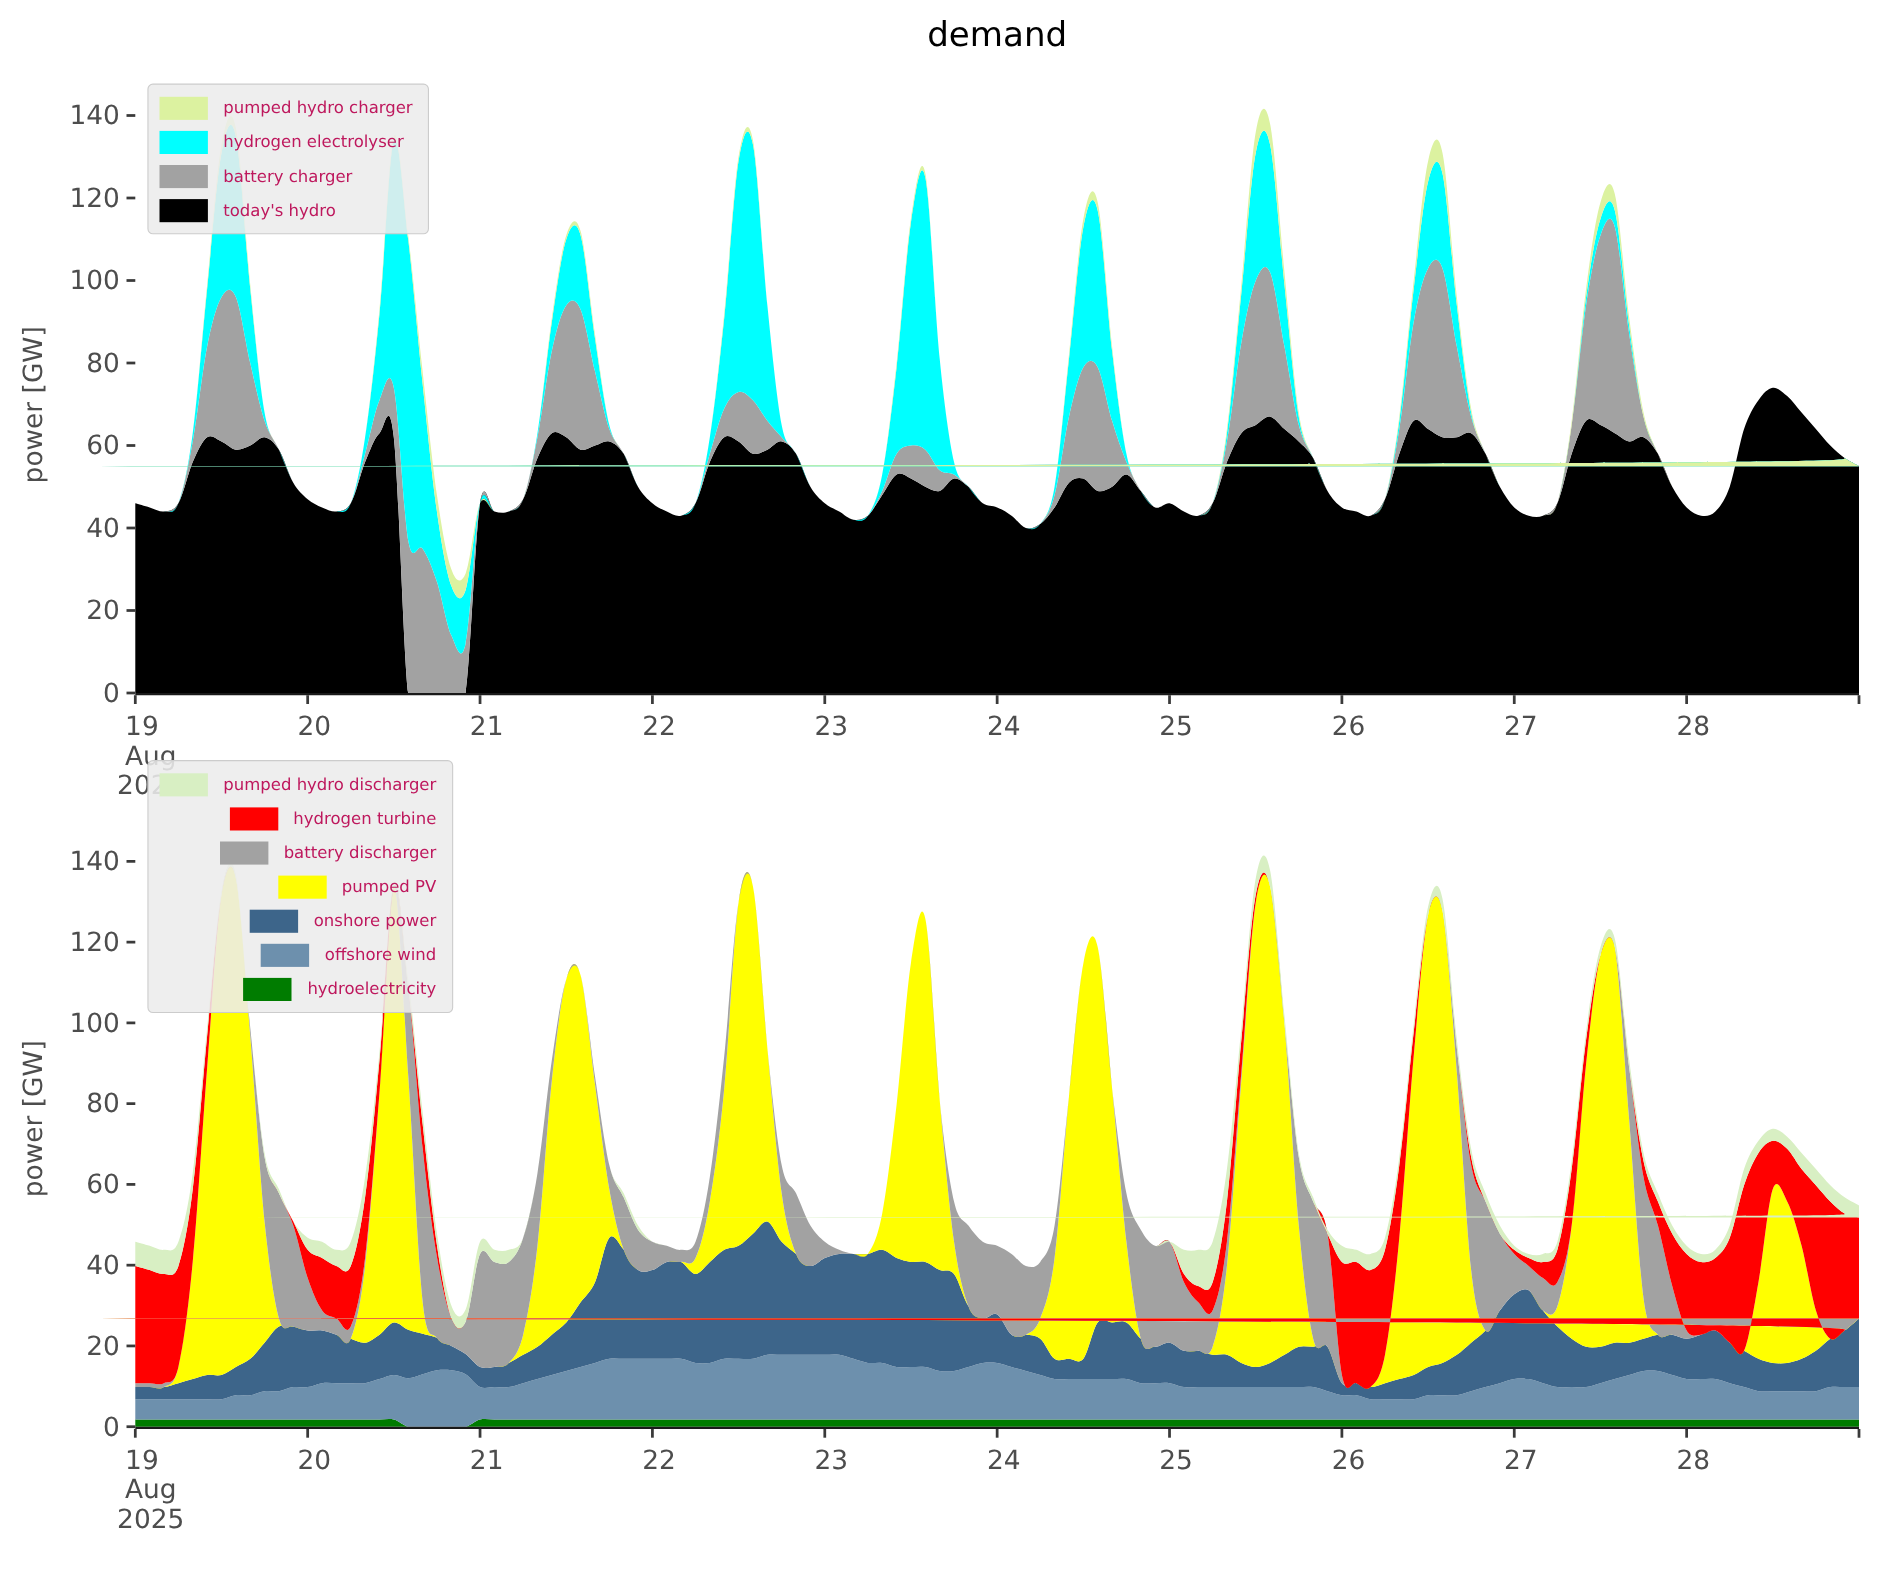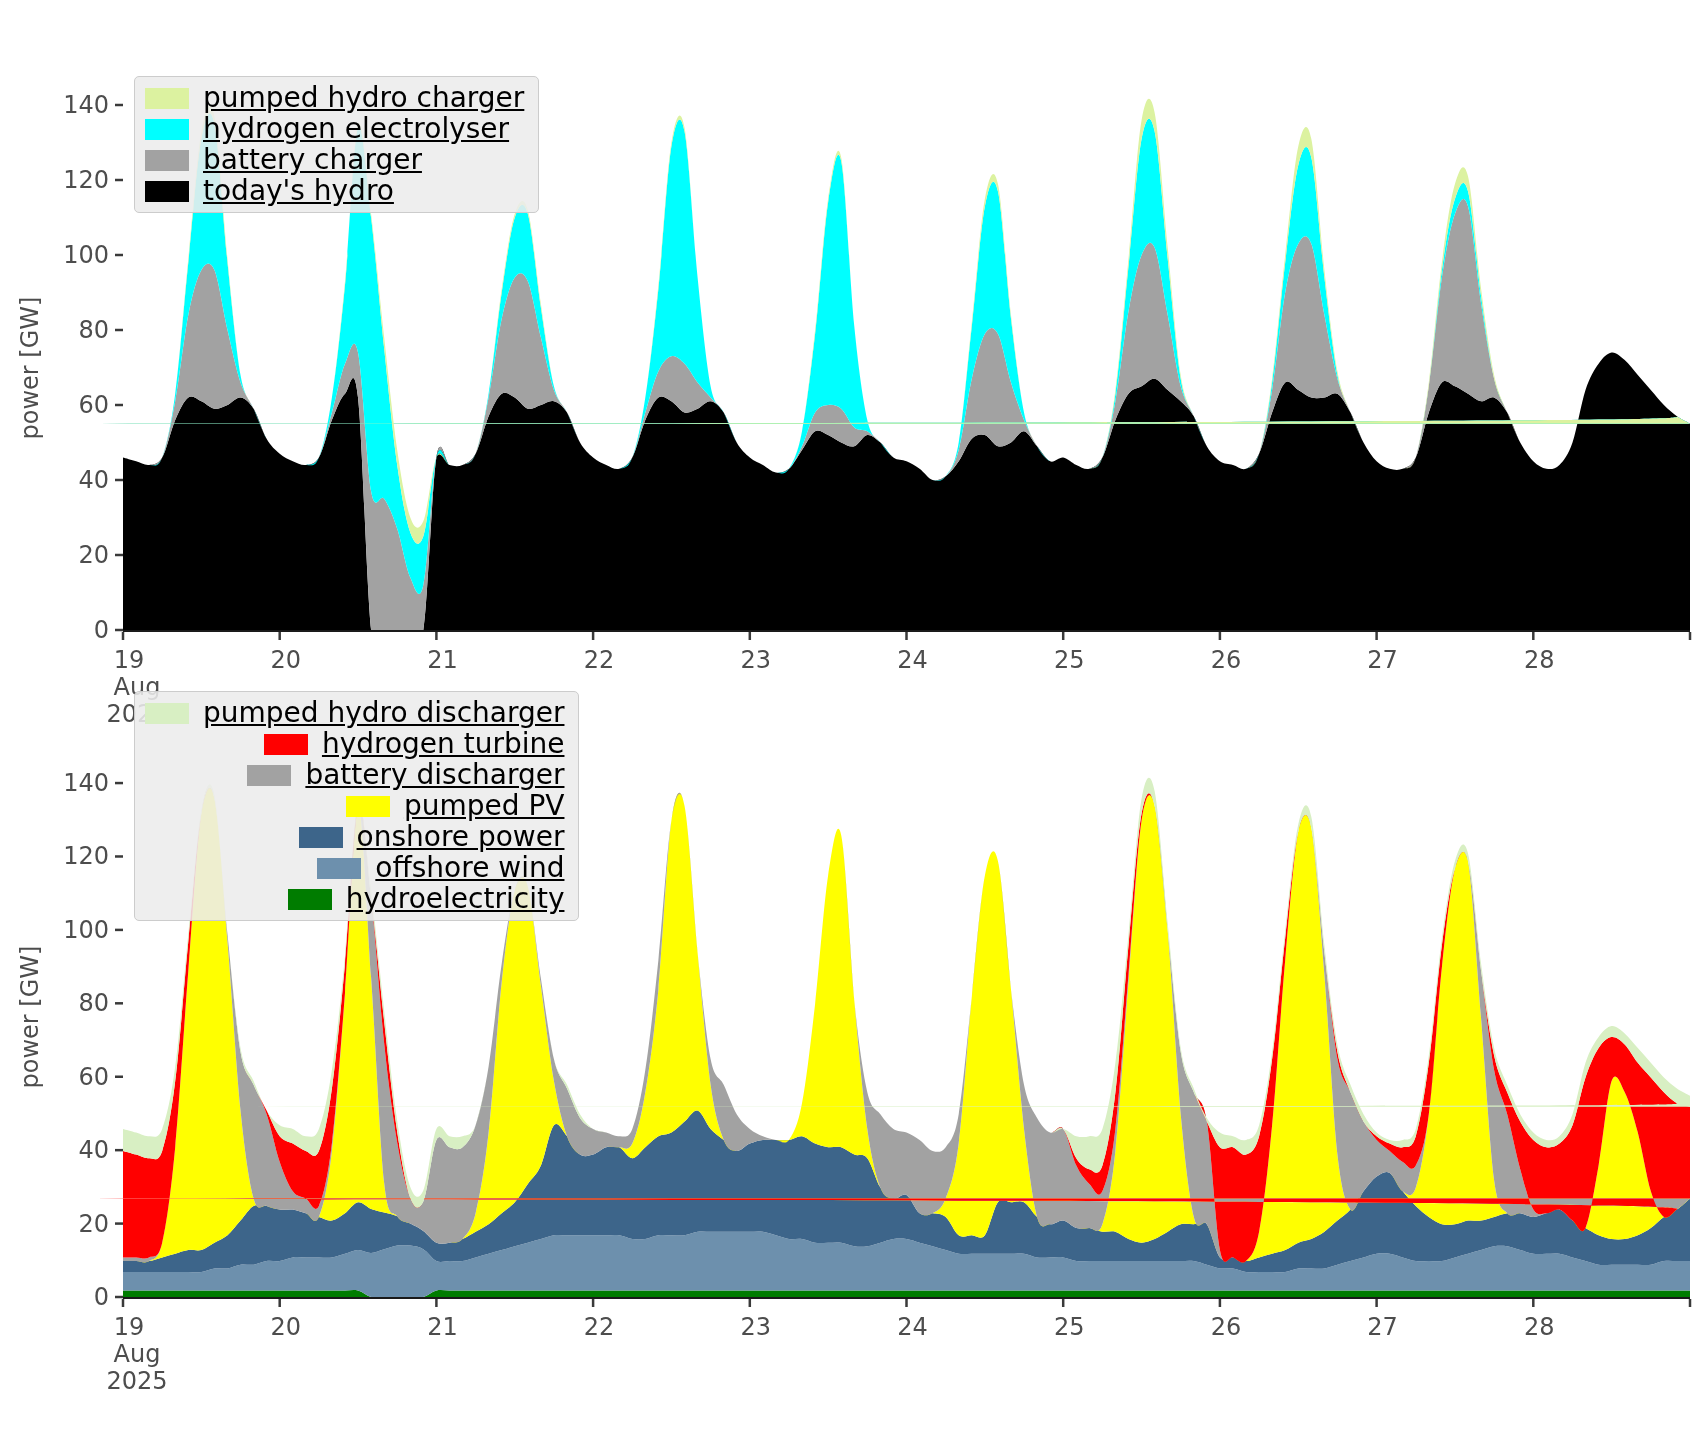--- a/index.html
+++ b/index.html
@@ -6,21 +6,21 @@
   #stage{position:relative;width:1706px;height:1431px;background:#ffffff;overflow:hidden;
          font-family:"DejaVu Sans","Liberation Sans",sans-serif;}
   #plot-svg{position:absolute;left:0;top:0;}
   .chart-title{position:absolute;left:123px;width:1567px;text-align:center;
                font-size:31px;color:#000;letter-spacing:0px;}
   .y-label{position:absolute;font-size:24px;color:#4d4d4d;transform:translate(-50%,-50%) rotate(-90deg);white-space:nowrap;}
   .legend{position:absolute;background:rgba(236,236,236,0.88);border:1px solid #cccccc;
           border-radius:5px;padding:9px 14px 9px 10px;display:flex;flex-direction:column;row-gap:7px;}
   .legend-row{display:flex;align-items:center;}
   .legend-swatch{width:44px;height:21px;margin-right:14px;flex:0 0 auto;}
-  .legend-text{font-size:28px;color:#000000;white-space:nowrap;line-height:24px;text-decoration:underline;}
+  .legend-text{font-size:15px;color:#be185d;white-space:nowrap;line-height:24px;}
 </style>
 </head>
 <body>
 
 <div id="stage">
   <svg id="plot-svg" width="1706" height="1431">
     <g id="chart-g-0">
         <path d="M123.0,457.5C125.2,458.1 131.7,460.0 136.1,461.3C140.4,462.5 144.8,465.6 149.1,465.0C153.5,464.4 157.8,465.0 162.2,457.5C166.5,450.0 170.9,430.0 175.2,420.0C179.6,410.0 183.9,400.6 188.3,397.5C192.6,394.4 197.0,399.4 201.4,401.3C205.7,403.1 210.1,408.1 214.4,408.8C218.8,409.4 223.1,406.9 227.5,405.0C231.8,403.1 236.2,396.9 240.5,397.5C244.9,398.1 249.2,401.9 253.6,408.8C257.9,415.6 262.3,431.3 266.6,438.8C271.0,446.3 275.3,450.0 279.7,453.8C284.1,457.5 288.4,459.4 292.8,461.3C297.1,463.1 301.5,465.6 305.8,465.0C310.2,464.4 314.5,465.0 318.9,457.5C323.2,450.0 327.6,430.6 331.9,420.0C336.3,409.4 340.6,397.5 345.0,393.8C349.3,390.0 353.7,358.1 358.0,397.5C362.4,436.9 366.8,591.3 371.1,630.0C375.5,630.0 379.8,630.0 384.2,630.0C388.5,630.0 392.9,630.0 397.2,630.0C401.6,630.0 405.9,630.0 410.3,630.0C414.6,630.0 419.0,630.0 423.3,630.0C427.7,601.3 432.0,485.0 436.4,457.5C440.8,430.0 445.1,463.8 449.5,465.0C453.8,466.3 458.2,466.9 462.5,465.0C466.9,463.1 471.2,461.9 475.6,453.8C479.9,445.6 484.3,426.3 488.6,416.3C493.0,406.3 497.3,396.9 501.7,393.8C506.0,390.6 510.4,395.0 514.8,397.5C519.1,400.0 523.5,407.5 527.8,408.8C532.2,410.0 536.5,406.3 540.9,405.0C545.2,403.8 549.6,400.0 553.9,401.3C558.3,402.5 562.6,405.6 567.0,412.5C571.3,419.4 575.7,435.0 580.0,442.5C584.4,450.0 588.7,453.8 593.1,457.5C597.5,461.3 601.8,463.1 606.2,465.0C610.5,466.9 614.9,470.0 619.2,468.8C623.6,467.5 627.9,465.6 632.3,457.5C636.6,449.4 641.0,430.0 645.3,420.0C649.7,410.0 654.0,400.6 658.4,397.5C662.7,394.4 667.1,398.8 671.4,401.3C675.8,403.8 680.2,411.3 684.5,412.5C688.9,413.8 693.2,410.6 697.6,408.8C701.9,406.9 706.3,400.6 710.6,401.3C715.0,401.9 719.3,405.6 723.7,412.5C728.0,419.4 732.4,435.0 736.7,442.5C741.1,450.0 745.4,453.8 749.8,457.5C754.2,461.3 758.5,462.5 762.9,465.0C767.2,467.5 771.6,471.9 775.9,472.5C780.3,473.1 784.6,472.5 789.0,468.8C793.3,465.0 797.7,456.3 802.0,450.0C806.4,443.8 810.7,433.8 815.1,431.3C819.4,428.8 823.8,433.1 828.1,435.0C832.5,436.9 836.9,440.6 841.2,442.5C845.6,444.4 849.9,447.5 854.3,446.3C858.6,445.0 863.0,435.6 867.3,435.0C871.7,434.4 876.0,438.8 880.4,442.5C884.7,446.3 889.1,454.4 893.4,457.5C897.8,460.6 902.1,459.4 906.5,461.3C910.9,463.1 915.2,465.6 919.6,468.8C923.9,471.9 928.3,478.8 932.6,480.0C937.0,481.3 941.3,479.4 945.7,476.3C950.0,473.1 954.4,467.5 958.7,461.3C963.1,455.0 967.4,443.1 971.8,438.8C976.1,434.4 980.5,433.8 984.9,435.0C989.2,436.3 993.6,445.0 997.9,446.3C1002.3,447.5 1006.6,445.0 1011.0,442.5C1015.3,440.0 1019.7,430.6 1024.0,431.3C1028.4,431.9 1032.7,441.3 1037.1,446.3C1041.4,451.3 1045.8,459.4 1050.1,461.3C1054.5,463.1 1058.8,456.9 1063.2,457.5C1067.6,458.1 1071.9,463.1 1076.3,465.0C1080.6,466.9 1085.0,470.0 1089.3,468.8C1093.7,467.5 1098.0,465.6 1102.4,457.5C1106.7,449.4 1111.1,430.6 1115.4,420.0C1119.8,409.4 1124.1,399.4 1128.5,393.8C1132.8,388.1 1137.2,388.8 1141.6,386.3C1145.9,383.8 1150.3,378.1 1154.6,378.8C1159.0,379.4 1163.3,386.3 1167.7,390.0C1172.0,393.8 1176.4,396.9 1180.7,401.3C1185.1,405.6 1189.4,408.8 1193.8,416.3C1198.1,423.8 1202.5,438.8 1206.8,446.3C1211.2,453.8 1215.5,458.1 1219.9,461.3C1224.3,464.4 1228.6,463.8 1233.0,465.0C1237.3,466.3 1241.7,470.6 1246.0,468.8C1250.4,466.9 1254.7,463.1 1259.1,453.8C1263.4,444.4 1267.8,424.4 1272.1,412.5C1276.5,400.6 1280.8,386.3 1285.2,382.5C1289.5,378.8 1293.9,387.5 1298.3,390.0C1302.6,392.5 1307.0,396.3 1311.3,397.5C1315.7,398.8 1320.0,398.1 1324.4,397.5C1328.7,396.9 1333.1,391.3 1337.4,393.8C1341.8,396.3 1346.1,404.4 1350.5,412.5C1354.8,420.6 1359.2,434.4 1363.5,442.5C1367.9,450.6 1372.2,456.9 1376.6,461.3C1381.0,465.6 1385.3,467.5 1389.7,468.8C1394.0,470.0 1398.4,470.6 1402.7,468.8C1407.1,466.9 1411.4,466.9 1415.8,457.5C1420.1,448.1 1424.5,425.0 1428.8,412.5C1433.2,400.0 1437.5,386.9 1441.9,382.5C1446.2,378.1 1450.6,384.4 1455.0,386.3C1459.3,388.1 1463.7,391.3 1468.0,393.8C1472.4,396.3 1476.7,400.6 1481.1,401.3C1485.4,401.9 1489.8,395.6 1494.1,397.5C1498.5,399.4 1502.8,405.0 1507.2,412.5C1511.5,420.0 1515.9,434.4 1520.2,442.5C1524.6,450.6 1528.9,456.9 1533.3,461.3C1537.7,465.6 1542.0,468.1 1546.4,468.8C1550.7,469.4 1555.1,469.4 1559.4,465.0C1563.8,460.6 1568.1,455.0 1572.5,442.5C1576.8,430.0 1581.2,403.1 1585.5,390.0C1589.9,376.9 1594.2,370.0 1598.6,363.8C1602.9,357.5 1607.3,353.1 1611.6,352.5C1616.0,351.9 1620.4,356.3 1624.7,360.0C1629.1,363.8 1633.4,370.0 1637.8,375.0C1642.1,380.0 1646.5,385.0 1650.8,390.0C1655.2,395.0 1659.5,400.6 1663.9,405.0C1668.2,409.4 1672.6,413.1 1676.9,416.3C1681.3,419.4 1687.8,422.5 1690.0,423.8L1690.0,630.01690.0,630.0C1687.8,630.0 1681.3,630.0 1676.9,630.0C1672.6,630.0 1668.2,630.0 1663.9,630.0C1659.5,630.0 1655.2,630.0 1650.8,630.0C1646.5,630.0 1642.1,630.0 1637.8,630.0C1633.4,630.0 1629.1,630.0 1624.7,630.0C1620.4,630.0 1616.0,630.0 1611.6,630.0C1607.3,630.0 1602.9,630.0 1598.6,630.0C1594.2,630.0 1589.9,630.0 1585.5,630.0C1581.2,630.0 1576.8,630.0 1572.5,630.0C1568.1,630.0 1563.8,630.0 1559.4,630.0C1555.1,630.0 1550.7,630.0 1546.4,630.0C1542.0,630.0 1537.7,630.0 1533.3,630.0C1528.9,630.0 1524.6,630.0 1520.2,630.0C1515.9,630.0 1511.5,630.0 1507.2,630.0C1502.8,630.0 1498.5,630.0 1494.1,630.0C1489.8,630.0 1485.4,630.0 1481.1,630.0C1476.7,630.0 1472.4,630.0 1468.0,630.0C1463.7,630.0 1459.3,630.0 1455.0,630.0C1450.6,630.0 1446.2,630.0 1441.9,630.0C1437.5,630.0 1433.2,630.0 1428.8,630.0C1424.5,630.0 1420.1,630.0 1415.8,630.0C1411.4,630.0 1407.1,630.0 1402.7,630.0C1398.4,630.0 1394.0,630.0 1389.7,630.0C1385.3,630.0 1381.0,630.0 1376.6,630.0C1372.2,630.0 1367.9,630.0 1363.5,630.0C1359.2,630.0 1354.8,630.0 1350.5,630.0C1346.1,630.0 1341.8,630.0 1337.4,630.0C1333.1,630.0 1328.7,630.0 1324.4,630.0C1320.0,630.0 1315.7,630.0 1311.3,630.0C1307.0,630.0 1302.6,630.0 1298.3,630.0C1293.9,630.0 1289.5,630.0 1285.2,630.0C1280.8,630.0 1276.5,630.0 1272.1,630.0C1267.8,630.0 1263.4,630.0 1259.1,630.0C1254.7,630.0 1250.4,630.0 1246.0,630.0C1241.7,630.0 1237.3,630.0 1233.0,630.0C1228.6,630.0 1224.3,630.0 1219.9,630.0C1215.5,630.0 1211.2,630.0 1206.8,630.0C1202.5,630.0 1198.1,630.0 1193.8,630.0C1189.4,630.0 1185.1,630.0 1180.7,630.0C1176.4,630.0 1172.0,630.0 1167.7,630.0C1163.3,630.0 1159.0,630.0 1154.6,630.0C1150.3,630.0 1145.9,630.0 1141.6,630.0C1137.2,630.0 1132.8,630.0 1128.5,630.0C1124.1,630.0 1119.8,630.0 1115.4,630.0C1111.1,630.0 1106.7,630.0 1102.4,630.0C1098.0,630.0 1093.7,630.0 1089.3,630.0C1085.0,630.0 1080.6,630.0 1076.3,630.0C1071.9,630.0 1067.6,630.0 1063.2,630.0C1058.8,630.0 1054.5,630.0 1050.1,630.0C1045.8,630.0 1041.4,630.0 1037.1,630.0C1032.7,630.0 1028.4,630.0 1024.0,630.0C1019.7,630.0 1015.3,630.0 1011.0,630.0C1006.6,630.0 1002.3,630.0 997.9,630.0C993.6,630.0 989.2,630.0 984.9,630.0C980.5,630.0 976.1,630.0 971.8,630.0C967.4,630.0 963.1,630.0 958.7,630.0C954.4,630.0 950.0,630.0 945.7,630.0C941.3,630.0 937.0,630.0 932.6,630.0C928.3,630.0 923.9,630.0 919.6,630.0C915.2,630.0 910.9,630.0 906.5,630.0C902.1,630.0 897.8,630.0 893.4,630.0C889.1,630.0 884.7,630.0 880.4,630.0C876.0,630.0 871.7,630.0 867.3,630.0C863.0,630.0 858.6,630.0 854.3,630.0C849.9,630.0 845.6,630.0 841.2,630.0C836.9,630.0 832.5,630.0 828.1,630.0C823.8,630.0 819.4,630.0 815.1,630.0C810.7,630.0 806.4,630.0 802.0,630.0C797.7,630.0 793.3,630.0 789.0,630.0C784.6,630.0 780.3,630.0 775.9,630.0C771.6,630.0 767.2,630.0 762.9,630.0C758.5,630.0 754.2,630.0 749.8,630.0C745.4,630.0 741.1,630.0 736.7,630.0C732.4,630.0 728.0,630.0 723.7,630.0C719.3,630.0 715.0,630.0 710.6,630.0C706.3,630.0 701.9,630.0 697.6,630.0C693.2,630.0 688.9,630.0 684.5,630.0C680.2,630.0 675.8,630.0 671.4,630.0C667.1,630.0 662.7,630.0 658.4,630.0C654.0,630.0 649.7,630.0 645.3,630.0C641.0,630.0 636.6,630.0 632.3,630.0C627.9,630.0 623.6,630.0 619.2,630.0C614.9,630.0 610.5,630.0 606.2,630.0C601.8,630.0 597.5,630.0 593.1,630.0C588.7,630.0 584.4,630.0 580.0,630.0C575.7,630.0 571.3,630.0 567.0,630.0C562.6,630.0 558.3,630.0 553.9,630.0C549.6,630.0 545.2,630.0 540.9,630.0C536.5,630.0 532.2,630.0 527.8,630.0C523.5,630.0 519.1,630.0 514.8,630.0C510.4,630.0 506.0,630.0 501.7,630.0C497.3,630.0 493.0,630.0 488.6,630.0C484.3,630.0 479.9,630.0 475.6,630.0C471.2,630.0 466.9,630.0 462.5,630.0C458.2,630.0 453.8,630.0 449.5,630.0C445.1,630.0 440.8,630.0 436.4,630.0C432.0,630.0 427.7,630.0 423.3,630.0C419.0,630.0 414.6,630.0 410.3,630.0C405.9,630.0 401.6,630.0 397.2,630.0C392.9,630.0 388.5,630.0 384.2,630.0C379.8,630.0 375.5,630.0 371.1,630.0C366.8,630.0 362.4,630.0 358.0,630.0C353.7,630.0 349.3,630.0 345.0,630.0C340.6,630.0 336.3,630.0 331.9,630.0C327.6,630.0 323.2,630.0 318.9,630.0C314.5,630.0 310.2,630.0 305.8,630.0C301.5,630.0 297.1,630.0 292.8,630.0C288.4,630.0 284.1,630.0 279.7,630.0C275.3,630.0 271.0,630.0 266.6,630.0C262.3,630.0 257.9,630.0 253.6,630.0C249.2,630.0 244.9,630.0 240.5,630.0C236.2,630.0 231.8,630.0 227.5,630.0C223.1,630.0 218.8,630.0 214.4,630.0C210.1,630.0 205.7,630.0 201.4,630.0C197.0,630.0 192.6,630.0 188.3,630.0C183.9,630.0 179.6,630.0 175.2,630.0C170.9,630.0 166.5,630.0 162.2,630.0C157.8,630.0 153.5,630.0 149.1,630.0C144.8,630.0 140.4,630.0 136.1,630.0C131.7,630.0 125.2,630.0 123.0,630.0Z" fill="#000000" stroke="none"></path>
         <path d="M123.0,457.5C125.2,458.1 131.7,460.0 136.1,461.3C140.4,462.5 144.8,465.6 149.1,465.0C153.5,464.4 157.8,468.1 162.2,457.5C166.5,446.9 170.9,425.0 175.2,401.3C179.6,377.5 183.9,336.9 188.3,315.0C192.6,293.1 197.0,277.5 201.4,270.0C205.7,262.5 210.1,260.0 214.4,270.0C218.8,280.0 223.1,311.3 227.5,330.0C231.8,348.8 236.2,369.4 240.5,382.5C244.9,395.6 249.2,399.4 253.6,408.8C257.9,418.1 262.3,431.3 266.6,438.8C271.0,446.3 275.3,450.0 279.7,453.8C284.1,457.5 288.4,459.4 292.8,461.3C297.1,463.1 301.5,465.6 305.8,465.0C310.2,464.4 314.5,466.3 318.9,457.5C323.2,448.8 327.6,428.1 331.9,412.5C336.3,396.9 340.6,373.8 345.0,363.8C349.3,353.8 353.7,331.3 358.0,352.5C362.4,373.8 366.8,466.9 371.1,491.3C375.5,515.6 379.8,492.5 384.2,498.8C388.5,505.0 392.9,515.6 397.2,528.8C401.6,541.9 405.9,568.1 410.3,577.5C414.6,586.9 419.0,605.0 423.3,585.0C427.7,565.0 432.0,477.5 436.4,457.5C440.8,437.5 445.1,463.8 449.5,465.0C453.8,466.3 458.2,466.9 462.5,465.0C466.9,463.1 471.2,465.0 475.6,453.8C479.9,442.5 484.3,420.0 488.6,397.5C493.0,375.0 497.3,338.8 501.7,318.8C506.0,298.8 510.4,283.8 514.8,277.5C519.1,271.3 523.5,271.3 527.8,281.3C532.2,291.3 536.5,319.4 540.9,337.5C545.2,355.6 549.6,377.5 553.9,390.0C558.3,402.5 562.6,403.8 567.0,412.5C571.3,421.3 575.7,435.0 580.0,442.5C584.4,450.0 588.7,453.8 593.1,457.5C597.5,461.3 601.8,463.1 606.2,465.0C610.5,466.9 614.9,470.0 619.2,468.8C623.6,467.5 627.9,466.9 632.3,457.5C636.6,448.1 641.0,426.9 645.3,412.5C649.7,398.1 654.0,380.6 658.4,371.3C662.7,361.9 667.1,357.5 671.4,356.3C675.8,355.0 680.2,359.4 684.5,363.8C688.9,368.1 693.2,376.9 697.6,382.5C701.9,388.1 706.3,392.5 710.6,397.5C715.0,402.5 719.3,405.0 723.7,412.5C728.0,420.0 732.4,435.0 736.7,442.5C741.1,450.0 745.4,453.8 749.8,457.5C754.2,461.3 758.5,462.5 762.9,465.0C767.2,467.5 771.6,471.9 775.9,472.5C780.3,473.1 784.6,473.1 789.0,468.8C793.3,464.4 797.7,455.6 802.0,446.3C806.4,436.9 810.7,419.4 815.1,412.5C819.4,405.6 823.8,405.6 828.1,405.0C832.5,404.4 836.9,405.0 841.2,408.8C845.6,412.5 849.9,423.8 854.3,427.5C858.6,431.3 863.0,428.8 867.3,431.3C871.7,433.8 876.0,438.1 880.4,442.5C884.7,446.9 889.1,454.4 893.4,457.5C897.8,460.6 902.1,459.4 906.5,461.3C910.9,463.1 915.2,465.6 919.6,468.8C923.9,471.9 928.3,478.8 932.6,480.0C937.0,481.3 941.3,481.3 945.7,476.3C950.0,471.3 954.4,466.3 958.7,450.0C963.1,433.8 967.4,398.1 971.8,378.8C976.1,359.4 980.5,341.3 984.9,333.8C989.2,326.3 993.6,325.6 997.9,333.8C1002.3,341.9 1006.6,368.1 1011.0,382.5C1015.3,396.9 1019.7,409.4 1024.0,420.0C1028.4,430.6 1032.7,439.4 1037.1,446.3C1041.4,453.1 1045.8,459.4 1050.1,461.3C1054.5,463.1 1058.8,456.9 1063.2,457.5C1067.6,458.1 1071.9,463.1 1076.3,465.0C1080.6,466.9 1085.0,470.0 1089.3,468.8C1093.7,467.5 1098.0,468.8 1102.4,457.5C1106.7,446.3 1111.1,425.6 1115.4,401.3C1119.8,376.9 1124.1,335.6 1128.5,311.3C1132.8,286.9 1137.2,265.6 1141.6,255.0C1145.9,244.4 1150.3,237.5 1154.6,247.5C1159.0,257.5 1163.3,291.9 1167.7,315.0C1172.0,338.1 1176.4,369.4 1180.7,386.3C1185.1,403.1 1189.4,406.3 1193.8,416.3C1198.1,426.3 1202.5,438.8 1206.8,446.3C1211.2,453.8 1215.5,458.1 1219.9,461.3C1224.3,464.4 1228.6,463.8 1233.0,465.0C1237.3,466.3 1241.7,470.6 1246.0,468.8C1250.4,466.9 1254.7,466.9 1259.1,453.8C1263.4,440.6 1267.8,416.9 1272.1,390.0C1276.5,363.1 1280.8,316.9 1285.2,292.5C1289.5,268.1 1293.9,251.9 1298.3,243.8C1302.6,235.6 1307.0,231.9 1311.3,243.8C1315.7,255.6 1320.0,292.5 1324.4,315.0C1328.7,337.5 1333.1,362.5 1337.4,378.8C1341.8,395.0 1346.1,401.9 1350.5,412.5C1354.8,423.1 1359.2,434.4 1363.5,442.5C1367.9,450.6 1372.2,456.9 1376.6,461.3C1381.0,465.6 1385.3,467.5 1389.7,468.8C1394.0,470.0 1398.4,470.6 1402.7,468.8C1407.1,466.9 1411.4,471.3 1415.8,457.5C1420.1,443.8 1424.5,416.3 1428.8,386.3C1433.2,356.3 1437.5,306.3 1441.9,277.5C1446.2,248.8 1450.6,225.6 1455.0,213.8C1459.3,201.9 1463.7,191.3 1468.0,206.3C1472.4,221.3 1476.7,275.0 1481.1,303.8C1485.4,332.5 1489.8,360.6 1494.1,378.8C1498.5,396.9 1502.8,401.9 1507.2,412.5C1511.5,423.1 1515.9,434.4 1520.2,442.5C1524.6,450.6 1528.9,456.9 1533.3,461.3C1537.7,465.6 1542.0,468.1 1546.4,468.8C1550.7,469.4 1555.1,469.4 1559.4,465.0C1563.8,460.6 1568.1,455.0 1572.5,442.5C1576.8,430.0 1581.2,403.1 1585.5,390.0C1589.9,376.9 1594.2,370.0 1598.6,363.8C1602.9,357.5 1607.3,353.1 1611.6,352.5C1616.0,351.9 1620.4,356.3 1624.7,360.0C1629.1,363.8 1633.4,370.0 1637.8,375.0C1642.1,380.0 1646.5,385.0 1650.8,390.0C1655.2,395.0 1659.5,400.6 1663.9,405.0C1668.2,409.4 1672.6,413.1 1676.9,416.3C1681.3,419.4 1687.8,422.5 1690.0,423.8L1690.0,423.81690.0,423.8C1687.8,422.5 1681.3,419.4 1676.9,416.3C1672.6,413.1 1668.2,409.4 1663.9,405.0C1659.5,400.6 1655.2,395.0 1650.8,390.0C1646.5,385.0 1642.1,380.0 1637.8,375.0C1633.4,370.0 1629.1,363.8 1624.7,360.0C1620.4,356.3 1616.0,351.9 1611.6,352.5C1607.3,353.1 1602.9,357.5 1598.6,363.8C1594.2,370.0 1589.9,376.9 1585.5,390.0C1581.2,403.1 1576.8,430.0 1572.5,442.5C1568.1,455.0 1563.8,460.6 1559.4,465.0C1555.1,469.4 1550.7,469.4 1546.4,468.8C1542.0,468.1 1537.7,465.6 1533.3,461.3C1528.9,456.9 1524.6,450.6 1520.2,442.5C1515.9,434.4 1511.5,420.0 1507.2,412.5C1502.8,405.0 1498.5,399.4 1494.1,397.5C1489.8,395.6 1485.4,401.9 1481.1,401.3C1476.7,400.6 1472.4,396.3 1468.0,393.8C1463.7,391.3 1459.3,388.1 1455.0,386.3C1450.6,384.4 1446.2,378.1 1441.9,382.5C1437.5,386.9 1433.2,400.0 1428.8,412.5C1424.5,425.0 1420.1,448.1 1415.8,457.5C1411.4,466.9 1407.1,466.9 1402.7,468.8C1398.4,470.6 1394.0,470.0 1389.7,468.8C1385.3,467.5 1381.0,465.6 1376.6,461.3C1372.2,456.9 1367.9,450.6 1363.5,442.5C1359.2,434.4 1354.8,420.6 1350.5,412.5C1346.1,404.4 1341.8,396.3 1337.4,393.8C1333.1,391.3 1328.7,396.9 1324.4,397.5C1320.0,398.1 1315.7,398.8 1311.3,397.5C1307.0,396.3 1302.6,392.5 1298.3,390.0C1293.9,387.5 1289.5,378.8 1285.2,382.5C1280.8,386.3 1276.5,400.6 1272.1,412.5C1267.8,424.4 1263.4,444.4 1259.1,453.8C1254.7,463.1 1250.4,466.9 1246.0,468.8C1241.7,470.6 1237.3,466.3 1233.0,465.0C1228.6,463.8 1224.3,464.4 1219.9,461.3C1215.5,458.1 1211.2,453.8 1206.8,446.3C1202.5,438.8 1198.1,423.8 1193.8,416.3C1189.4,408.8 1185.1,405.6 1180.7,401.3C1176.4,396.9 1172.0,393.8 1167.7,390.0C1163.3,386.3 1159.0,379.4 1154.6,378.8C1150.3,378.1 1145.9,383.8 1141.6,386.3C1137.2,388.8 1132.8,388.1 1128.5,393.8C1124.1,399.4 1119.8,409.4 1115.4,420.0C1111.1,430.6 1106.7,449.4 1102.4,457.5C1098.0,465.6 1093.7,467.5 1089.3,468.8C1085.0,470.0 1080.6,466.9 1076.3,465.0C1071.9,463.1 1067.6,458.1 1063.2,457.5C1058.8,456.9 1054.5,463.1 1050.1,461.3C1045.8,459.4 1041.4,451.3 1037.1,446.3C1032.7,441.3 1028.4,431.9 1024.0,431.3C1019.7,430.6 1015.3,440.0 1011.0,442.5C1006.6,445.0 1002.3,447.5 997.9,446.3C993.6,445.0 989.2,436.3 984.9,435.0C980.5,433.8 976.1,434.4 971.8,438.8C967.4,443.1 963.1,455.0 958.7,461.3C954.4,467.5 950.0,473.1 945.7,476.3C941.3,479.4 937.0,481.3 932.6,480.0C928.3,478.8 923.9,471.9 919.6,468.8C915.2,465.6 910.9,463.1 906.5,461.3C902.1,459.4 897.8,460.6 893.4,457.5C889.1,454.4 884.7,446.3 880.4,442.5C876.0,438.8 871.7,434.4 867.3,435.0C863.0,435.6 858.6,445.0 854.3,446.3C849.9,447.5 845.6,444.4 841.2,442.5C836.9,440.6 832.5,436.9 828.1,435.0C823.8,433.1 819.4,428.8 815.1,431.3C810.7,433.8 806.4,443.8 802.0,450.0C797.7,456.3 793.3,465.0 789.0,468.8C784.6,472.5 780.3,473.1 775.9,472.5C771.6,471.9 767.2,467.5 762.9,465.0C758.5,462.5 754.2,461.3 749.8,457.5C745.4,453.8 741.1,450.0 736.7,442.5C732.4,435.0 728.0,419.4 723.7,412.5C719.3,405.6 715.0,401.9 710.6,401.3C706.3,400.6 701.9,406.9 697.6,408.8C693.2,410.6 688.9,413.8 684.5,412.5C680.2,411.3 675.8,403.8 671.4,401.3C667.1,398.8 662.7,394.4 658.4,397.5C654.0,400.6 649.7,410.0 645.3,420.0C641.0,430.0 636.6,449.4 632.3,457.5C627.9,465.6 623.6,467.5 619.2,468.8C614.9,470.0 610.5,466.9 606.2,465.0C601.8,463.1 597.5,461.3 593.1,457.5C588.7,453.8 584.4,450.0 580.0,442.5C575.7,435.0 571.3,419.4 567.0,412.5C562.6,405.6 558.3,402.5 553.9,401.3C549.6,400.0 545.2,403.8 540.9,405.0C536.5,406.3 532.2,410.0 527.8,408.8C523.5,407.5 519.1,400.0 514.8,397.5C510.4,395.0 506.0,390.6 501.7,393.8C497.3,396.9 493.0,406.3 488.6,416.3C484.3,426.3 479.9,445.6 475.6,453.8C471.2,461.9 466.9,463.1 462.5,465.0C458.2,466.9 453.8,466.3 449.5,465.0C445.1,463.8 440.8,430.0 436.4,457.5C432.0,485.0 427.7,601.3 423.3,630.0C419.0,630.0 414.6,630.0 410.3,630.0C405.9,630.0 401.6,630.0 397.2,630.0C392.9,630.0 388.5,630.0 384.2,630.0C379.8,630.0 375.5,630.0 371.1,630.0C366.8,591.3 362.4,436.9 358.0,397.5C353.7,358.1 349.3,390.0 345.0,393.8C340.6,397.5 336.3,409.4 331.9,420.0C327.6,430.6 323.2,450.0 318.9,457.5C314.5,465.0 310.2,464.4 305.8,465.0C301.5,465.6 297.1,463.1 292.8,461.3C288.4,459.4 284.1,457.5 279.7,453.8C275.3,450.0 271.0,446.3 266.6,438.8C262.3,431.3 257.9,415.6 253.6,408.8C249.2,401.9 244.9,398.1 240.5,397.5C236.2,396.9 231.8,403.1 227.5,405.0C223.1,406.9 218.8,409.4 214.4,408.8C210.1,408.1 205.7,403.1 201.4,401.3C197.0,399.4 192.6,394.4 188.3,397.5C183.9,400.6 179.6,410.0 175.2,420.0C170.9,430.0 166.5,450.0 162.2,457.5C157.8,465.0 153.5,464.4 149.1,465.0C144.8,465.6 140.4,462.5 136.1,461.3C131.7,460.0 125.2,458.1 123.0,457.5Z" fill="#a2a2a2" stroke="none"></path>
         <path d="M123.0,457.5C125.2,458.1 131.7,460.0 136.1,461.3C140.4,462.5 144.8,465.6 149.1,465.0C153.5,464.4 157.8,469.4 162.2,457.5C166.5,445.6 170.9,426.3 175.2,393.8C179.6,361.3 183.9,305.0 188.3,262.5C192.6,220.0 197.0,161.9 201.4,138.8C205.7,115.6 210.1,103.1 214.4,123.8C218.8,144.4 223.1,220.6 227.5,262.5C231.8,304.4 236.2,350.6 240.5,375.0C244.9,399.4 249.2,398.1 253.6,408.8C257.9,419.4 262.3,431.3 266.6,438.8C271.0,446.3 275.3,450.0 279.7,453.8C284.1,457.5 288.4,459.4 292.8,461.3C297.1,463.1 301.5,465.6 305.8,465.0C310.2,464.4 314.5,468.8 318.9,457.5C323.2,446.3 327.6,426.3 331.9,397.5C336.3,368.8 340.6,330.0 345.0,285.0C349.3,240.0 353.7,138.8 358.0,127.5C362.4,116.3 366.8,180.6 371.1,217.5C375.5,254.4 379.8,307.5 384.2,348.8C388.5,390.0 392.9,434.4 397.2,465.0C401.6,495.6 405.9,520.6 410.3,532.5C414.6,544.4 419.0,548.8 423.3,536.3C427.7,523.8 432.0,469.4 436.4,457.5C440.8,445.6 445.1,463.8 449.5,465.0C453.8,466.3 458.2,466.9 462.5,465.0C466.9,463.1 471.2,465.6 475.6,453.8C479.9,441.9 484.3,420.6 488.6,393.8C493.0,366.9 497.3,321.9 501.7,292.5C506.0,263.1 510.4,230.6 514.8,217.5C519.1,204.4 523.5,198.8 527.8,213.8C532.2,228.8 536.5,278.8 540.9,307.5C545.2,336.3 549.6,368.8 553.9,386.3C558.3,403.8 562.6,403.1 567.0,412.5C571.3,421.9 575.7,435.0 580.0,442.5C584.4,450.0 588.7,453.8 593.1,457.5C597.5,461.3 601.8,463.1 606.2,465.0C610.5,466.9 614.9,470.0 619.2,468.8C623.6,467.5 627.9,469.4 632.3,457.5C636.6,445.6 641.0,425.6 645.3,397.5C649.7,369.4 654.0,330.6 658.4,288.8C662.7,246.9 667.1,172.5 671.4,146.3C675.8,120.0 680.2,109.4 684.5,131.3C688.9,153.1 693.2,235.0 697.6,277.5C701.9,320.0 706.3,363.8 710.6,386.3C715.0,408.8 719.3,403.1 723.7,412.5C728.0,421.9 732.4,435.0 736.7,442.5C741.1,450.0 745.4,453.8 749.8,457.5C754.2,461.3 758.5,462.5 762.9,465.0C767.2,467.5 771.6,471.9 775.9,472.5C780.3,473.1 784.6,475.6 789.0,468.8C793.3,461.9 797.7,453.8 802.0,431.3C806.4,408.8 810.7,371.9 815.1,333.8C819.4,295.6 823.8,231.3 828.1,202.5C832.5,173.8 836.9,140.6 841.2,161.3C845.6,181.9 849.9,283.1 854.3,326.3C858.6,369.4 863.0,400.6 867.3,420.0C871.7,439.4 876.0,436.3 880.4,442.5C884.7,448.8 889.1,454.4 893.4,457.5C897.8,460.6 902.1,459.4 906.5,461.3C910.9,463.1 915.2,465.6 919.6,468.8C923.9,471.9 928.3,478.8 932.6,480.0C937.0,481.3 941.3,482.5 945.7,476.3C950.0,470.0 954.4,467.5 958.7,442.5C963.1,417.5 967.4,365.6 971.8,326.3C976.1,286.9 980.5,228.8 984.9,206.3C989.2,183.8 993.6,172.5 997.9,191.3C1002.3,210.0 1006.6,281.9 1011.0,318.8C1015.3,355.6 1019.7,391.3 1024.0,412.5C1028.4,433.8 1032.7,438.1 1037.1,446.3C1041.4,454.4 1045.8,459.4 1050.1,461.3C1054.5,463.1 1058.8,456.9 1063.2,457.5C1067.6,458.1 1071.9,463.1 1076.3,465.0C1080.6,466.9 1085.0,470.0 1089.3,468.8C1093.7,467.5 1098.0,470.0 1102.4,457.5C1106.7,445.0 1111.1,425.6 1115.4,393.8C1119.8,361.9 1124.1,308.8 1128.5,266.3C1132.8,223.8 1137.2,161.3 1141.6,138.8C1145.9,116.3 1150.3,111.3 1154.6,131.3C1159.0,151.3 1163.3,217.5 1167.7,258.8C1172.0,300.0 1176.4,352.5 1180.7,378.8C1185.1,405.0 1189.4,405.0 1193.8,416.3C1198.1,427.5 1202.5,438.8 1206.8,446.3C1211.2,453.8 1215.5,458.1 1219.9,461.3C1224.3,464.4 1228.6,463.8 1233.0,465.0C1237.3,466.3 1241.7,470.6 1246.0,468.8C1250.4,466.9 1254.7,468.1 1259.1,453.8C1263.4,439.4 1267.8,414.4 1272.1,382.5C1276.5,350.6 1280.8,298.8 1285.2,262.5C1289.5,226.3 1293.9,182.5 1298.3,165.0C1302.6,147.5 1307.0,138.8 1311.3,157.5C1315.7,176.3 1320.0,241.3 1324.4,277.5C1328.7,313.8 1333.1,352.5 1337.4,375.0C1341.8,397.5 1346.1,401.3 1350.5,412.5C1354.8,423.8 1359.2,434.4 1363.5,442.5C1367.9,450.6 1372.2,456.9 1376.6,461.3C1381.0,465.6 1385.3,467.5 1389.7,468.8C1394.0,470.0 1398.4,470.6 1402.7,468.8C1407.1,466.9 1411.4,471.3 1415.8,457.5C1420.1,443.8 1424.5,417.5 1428.8,386.3C1433.2,355.0 1437.5,301.3 1441.9,270.0C1446.2,238.8 1450.6,211.9 1455.0,198.8C1459.3,185.6 1463.7,175.0 1468.0,191.3C1472.4,207.5 1476.7,265.0 1481.1,296.3C1485.4,327.5 1489.8,359.4 1494.1,378.8C1498.5,398.1 1502.8,401.9 1507.2,412.5C1511.5,423.1 1515.9,434.4 1520.2,442.5C1524.6,450.6 1528.9,456.9 1533.3,461.3C1537.7,465.6 1542.0,468.1 1546.4,468.8C1550.7,469.4 1555.1,469.4 1559.4,465.0C1563.8,460.6 1568.1,455.0 1572.5,442.5C1576.8,430.0 1581.2,403.1 1585.5,390.0C1589.9,376.9 1594.2,370.0 1598.6,363.8C1602.9,357.5 1607.3,353.1 1611.6,352.5C1616.0,351.9 1620.4,356.3 1624.7,360.0C1629.1,363.8 1633.4,370.0 1637.8,375.0C1642.1,380.0 1646.5,385.0 1650.8,390.0C1655.2,395.0 1659.5,400.6 1663.9,405.0C1668.2,409.4 1672.6,413.1 1676.9,416.3C1681.3,419.4 1687.8,422.5 1690.0,423.8L1690.0,423.81690.0,423.8C1687.8,422.5 1681.3,419.4 1676.9,416.3C1672.6,413.1 1668.2,409.4 1663.9,405.0C1659.5,400.6 1655.2,395.0 1650.8,390.0C1646.5,385.0 1642.1,380.0 1637.8,375.0C1633.4,370.0 1629.1,363.8 1624.7,360.0C1620.4,356.3 1616.0,351.9 1611.6,352.5C1607.3,353.1 1602.9,357.5 1598.6,363.8C1594.2,370.0 1589.9,376.9 1585.5,390.0C1581.2,403.1 1576.8,430.0 1572.5,442.5C1568.1,455.0 1563.8,460.6 1559.4,465.0C1555.1,469.4 1550.7,469.4 1546.4,468.8C1542.0,468.1 1537.7,465.6 1533.3,461.3C1528.9,456.9 1524.6,450.6 1520.2,442.5C1515.9,434.4 1511.5,423.1 1507.2,412.5C1502.8,401.9 1498.5,396.9 1494.1,378.8C1489.8,360.6 1485.4,332.5 1481.1,303.8C1476.7,275.0 1472.4,221.3 1468.0,206.3C1463.7,191.3 1459.3,201.9 1455.0,213.8C1450.6,225.6 1446.2,248.8 1441.9,277.5C1437.5,306.3 1433.2,356.3 1428.8,386.3C1424.5,416.3 1420.1,443.8 1415.8,457.5C1411.4,471.3 1407.1,466.9 1402.7,468.8C1398.4,470.6 1394.0,470.0 1389.7,468.8C1385.3,467.5 1381.0,465.6 1376.6,461.3C1372.2,456.9 1367.9,450.6 1363.5,442.5C1359.2,434.4 1354.8,423.1 1350.5,412.5C1346.1,401.9 1341.8,395.0 1337.4,378.8C1333.1,362.5 1328.7,337.5 1324.4,315.0C1320.0,292.5 1315.7,255.6 1311.3,243.8C1307.0,231.9 1302.6,235.6 1298.3,243.8C1293.9,251.9 1289.5,268.1 1285.2,292.5C1280.8,316.9 1276.5,363.1 1272.1,390.0C1267.8,416.9 1263.4,440.6 1259.1,453.8C1254.7,466.9 1250.4,466.9 1246.0,468.8C1241.7,470.6 1237.3,466.3 1233.0,465.0C1228.6,463.8 1224.3,464.4 1219.9,461.3C1215.5,458.1 1211.2,453.8 1206.8,446.3C1202.5,438.8 1198.1,426.3 1193.8,416.3C1189.4,406.3 1185.1,403.1 1180.7,386.3C1176.4,369.4 1172.0,338.1 1167.7,315.0C1163.3,291.9 1159.0,257.5 1154.6,247.5C1150.3,237.5 1145.9,244.4 1141.6,255.0C1137.2,265.6 1132.8,286.9 1128.5,311.3C1124.1,335.6 1119.8,376.9 1115.4,401.3C1111.1,425.6 1106.7,446.3 1102.4,457.5C1098.0,468.8 1093.7,467.5 1089.3,468.8C1085.0,470.0 1080.6,466.9 1076.3,465.0C1071.9,463.1 1067.6,458.1 1063.2,457.5C1058.8,456.9 1054.5,463.1 1050.1,461.3C1045.8,459.4 1041.4,453.1 1037.1,446.3C1032.7,439.4 1028.4,430.6 1024.0,420.0C1019.7,409.4 1015.3,396.9 1011.0,382.5C1006.6,368.1 1002.3,341.9 997.9,333.8C993.6,325.6 989.2,326.3 984.9,333.8C980.5,341.3 976.1,359.4 971.8,378.8C967.4,398.1 963.1,433.8 958.7,450.0C954.4,466.3 950.0,471.3 945.7,476.3C941.3,481.3 937.0,481.3 932.6,480.0C928.3,478.8 923.9,471.9 919.6,468.8C915.2,465.6 910.9,463.1 906.5,461.3C902.1,459.4 897.8,460.6 893.4,457.5C889.1,454.4 884.7,446.9 880.4,442.5C876.0,438.1 871.7,433.8 867.3,431.3C863.0,428.8 858.6,431.3 854.3,427.5C849.9,423.8 845.6,412.5 841.2,408.8C836.9,405.0 832.5,404.4 828.1,405.0C823.8,405.6 819.4,405.6 815.1,412.5C810.7,419.4 806.4,436.9 802.0,446.3C797.7,455.6 793.3,464.4 789.0,468.8C784.6,473.1 780.3,473.1 775.9,472.5C771.6,471.9 767.2,467.5 762.9,465.0C758.5,462.5 754.2,461.3 749.8,457.5C745.4,453.8 741.1,450.0 736.7,442.5C732.4,435.0 728.0,420.0 723.7,412.5C719.3,405.0 715.0,402.5 710.6,397.5C706.3,392.5 701.9,388.1 697.6,382.5C693.2,376.9 688.9,368.1 684.5,363.8C680.2,359.4 675.8,355.0 671.4,356.3C667.1,357.5 662.7,361.9 658.4,371.3C654.0,380.6 649.7,398.1 645.3,412.5C641.0,426.9 636.6,448.1 632.3,457.5C627.9,466.9 623.6,467.5 619.2,468.8C614.9,470.0 610.5,466.9 606.2,465.0C601.8,463.1 597.5,461.3 593.1,457.5C588.7,453.8 584.4,450.0 580.0,442.5C575.7,435.0 571.3,421.3 567.0,412.5C562.6,403.8 558.3,402.5 553.9,390.0C549.6,377.5 545.2,355.6 540.9,337.5C536.5,319.4 532.2,291.3 527.8,281.3C523.5,271.3 519.1,271.3 514.8,277.5C510.4,283.8 506.0,298.8 501.7,318.8C497.3,338.8 493.0,375.0 488.6,397.5C484.3,420.0 479.9,442.5 475.6,453.8C471.2,465.0 466.9,463.1 462.5,465.0C458.2,466.9 453.8,466.3 449.5,465.0C445.1,463.8 440.8,437.5 436.4,457.5C432.0,477.5 427.7,565.0 423.3,585.0C419.0,605.0 414.6,586.9 410.3,577.5C405.9,568.1 401.6,541.9 397.2,528.8C392.9,515.6 388.5,505.0 384.2,498.8C379.8,492.5 375.5,515.6 371.1,491.3C366.8,466.9 362.4,373.8 358.0,352.5C353.7,331.3 349.3,353.8 345.0,363.8C340.6,373.8 336.3,396.9 331.9,412.5C327.6,428.1 323.2,448.8 318.9,457.5C314.5,466.3 310.2,464.4 305.8,465.0C301.5,465.6 297.1,463.1 292.8,461.3C288.4,459.4 284.1,457.5 279.7,453.8C275.3,450.0 271.0,446.3 266.6,438.8C262.3,431.3 257.9,418.1 253.6,408.8C249.2,399.4 244.9,395.6 240.5,382.5C236.2,369.4 231.8,348.8 227.5,330.0C223.1,311.3 218.8,280.0 214.4,270.0C210.1,260.0 205.7,262.5 201.4,270.0C197.0,277.5 192.6,293.1 188.3,315.0C183.9,336.9 179.6,377.5 175.2,401.3C170.9,425.0 166.5,446.9 162.2,457.5C157.8,468.1 153.5,464.4 149.1,465.0C144.8,465.6 140.4,462.5 136.1,461.3C131.7,460.0 125.2,458.1 123.0,457.5Z" fill="#00ffff" stroke="none"></path>
@@ -110,20 +110,21 @@
         <text x="109" y="1011.3199999999999" text-anchor="end" fill="#4d4d4d" font-size="24px">80</text>
         <line x1="115" y1="929.9000000000001" x2="123" y2="929.9000000000001" stroke="#3a3a3a" stroke-width="2.5"></line>
         <text x="109" y="937.9000000000001" text-anchor="end" fill="#4d4d4d" font-size="24px">100</text>
         <line x1="115" y1="856.48" x2="123" y2="856.48" stroke="#3a3a3a" stroke-width="2.5"></line>
         <text x="109" y="864.48" text-anchor="end" fill="#4d4d4d" font-size="24px">120</text>
         <line x1="115" y1="783.0600000000001" x2="123" y2="783.0600000000001" stroke="#3a3a3a" stroke-width="2.5"></line>
         <text x="109" y="791.0600000000001" text-anchor="end" fill="#4d4d4d" font-size="24px">140</text>
       </g>
   </svg>
 
+  <div class="chart-title" id="title-0" style="top: 14px;">demand</div>
 
   <div class="y-label" id="ylabel-0" style="left: 30px; top: 368px;">power [GW]</div>
   <div class="y-label" id="ylabel-1" style="left: 30px; top: 1017px;">power [GW]</div>
 
   <div class="legend" id="legend-0" style="left: 134px; top: 76px;">
       <div class="legend-row">
         <span class="legend-swatch" style="background: rgb(220, 242, 160);"></span>
         <span class="legend-text">pumped hydro charger</span>
       </div>
       <div class="legend-row">

